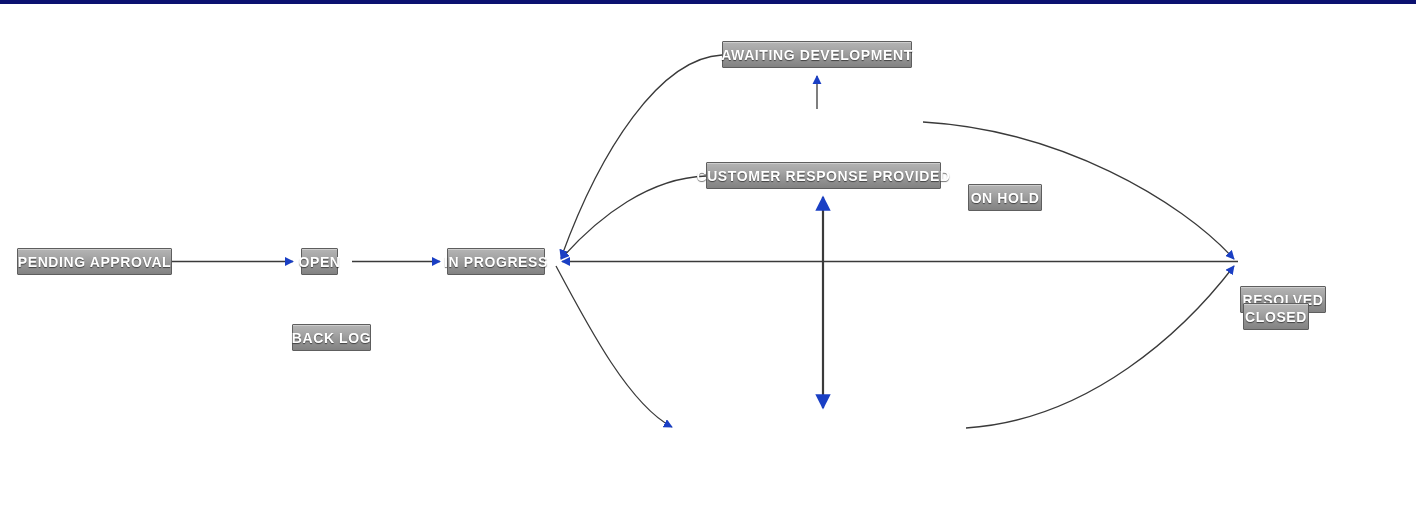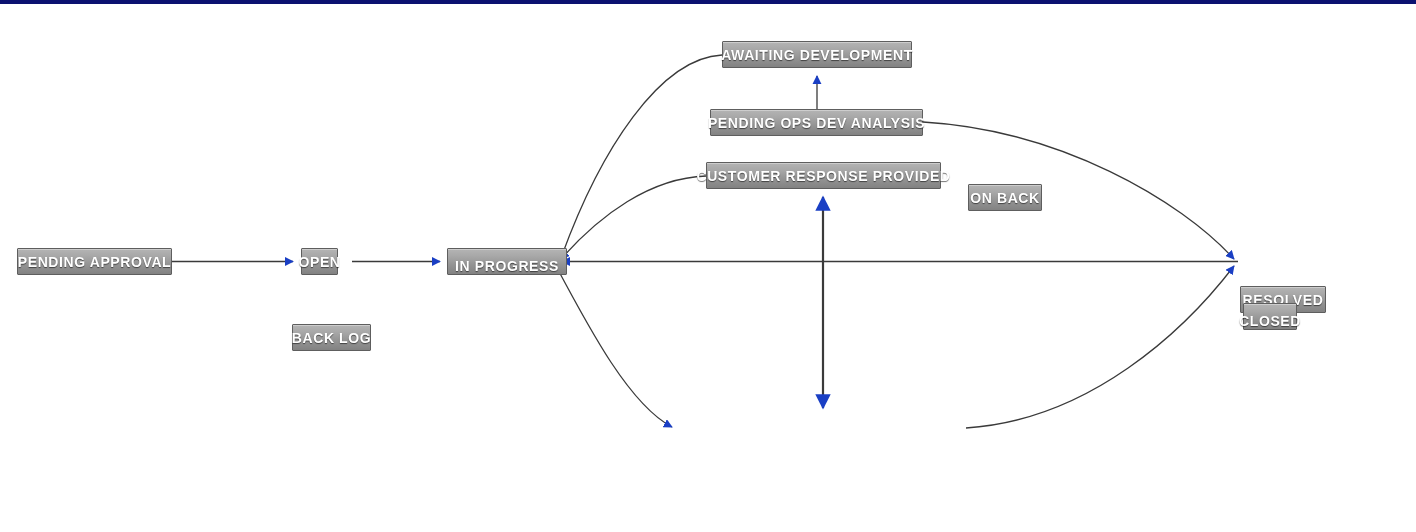--- a/index.html
+++ b/index.html
@@ -104,42 +104,39 @@
   </div>
 
   <div class="node" style="left:301px; top:248px; width:37px;">
     <span>OPEN</span>
   </div>
 
   <div class="node" style="left:292px; top:324px; width:79px;">
     <span>BACK LOG</span>
   </div>
 
-  <div class="node" style="left:447px; top:248px; width:120px;align-items:flex-end;">
+  <div class="node" style="left:447px; top:248px; width:98px;">
     <span>IN PROGRESS</span>
   </div>
 
   <div class="node" style="left:722px; top:41px; width:190px;">
     <span>AWAITING DEVELOPMENT</span>
   </div>
 
-  <div class="node" style="left:710px; top:109px; width:213px;">
-    <span>PENDING OPS DEV ANALYSIS</span>
-  </div>
 
   <div class="node" style="left:706px; top:162px; width:235px;">
     <span>CUSTOMER RESPONSE PROVIDED</span>
   </div>
 
   <div class="node" style="left:968px; top:184px; width:74px;">
-    <span>ON BACK</span>
+    <span>ON HOLD</span>
   </div>
 
 
   <div class="node" style="left:1240px; top:248px; width:86px;margin-top:38px;">
     <span>RESOLVED</span>
   </div>
 
-  <div class="node" style="left:1243px; top:303px; width:54px;align-items:flex-end;">
+  <div class="node" style="left:1243px; top:303px; width:66px;">
     <span>CLOSED</span>
   </div>
 
 </div>
 
 </body></html>

